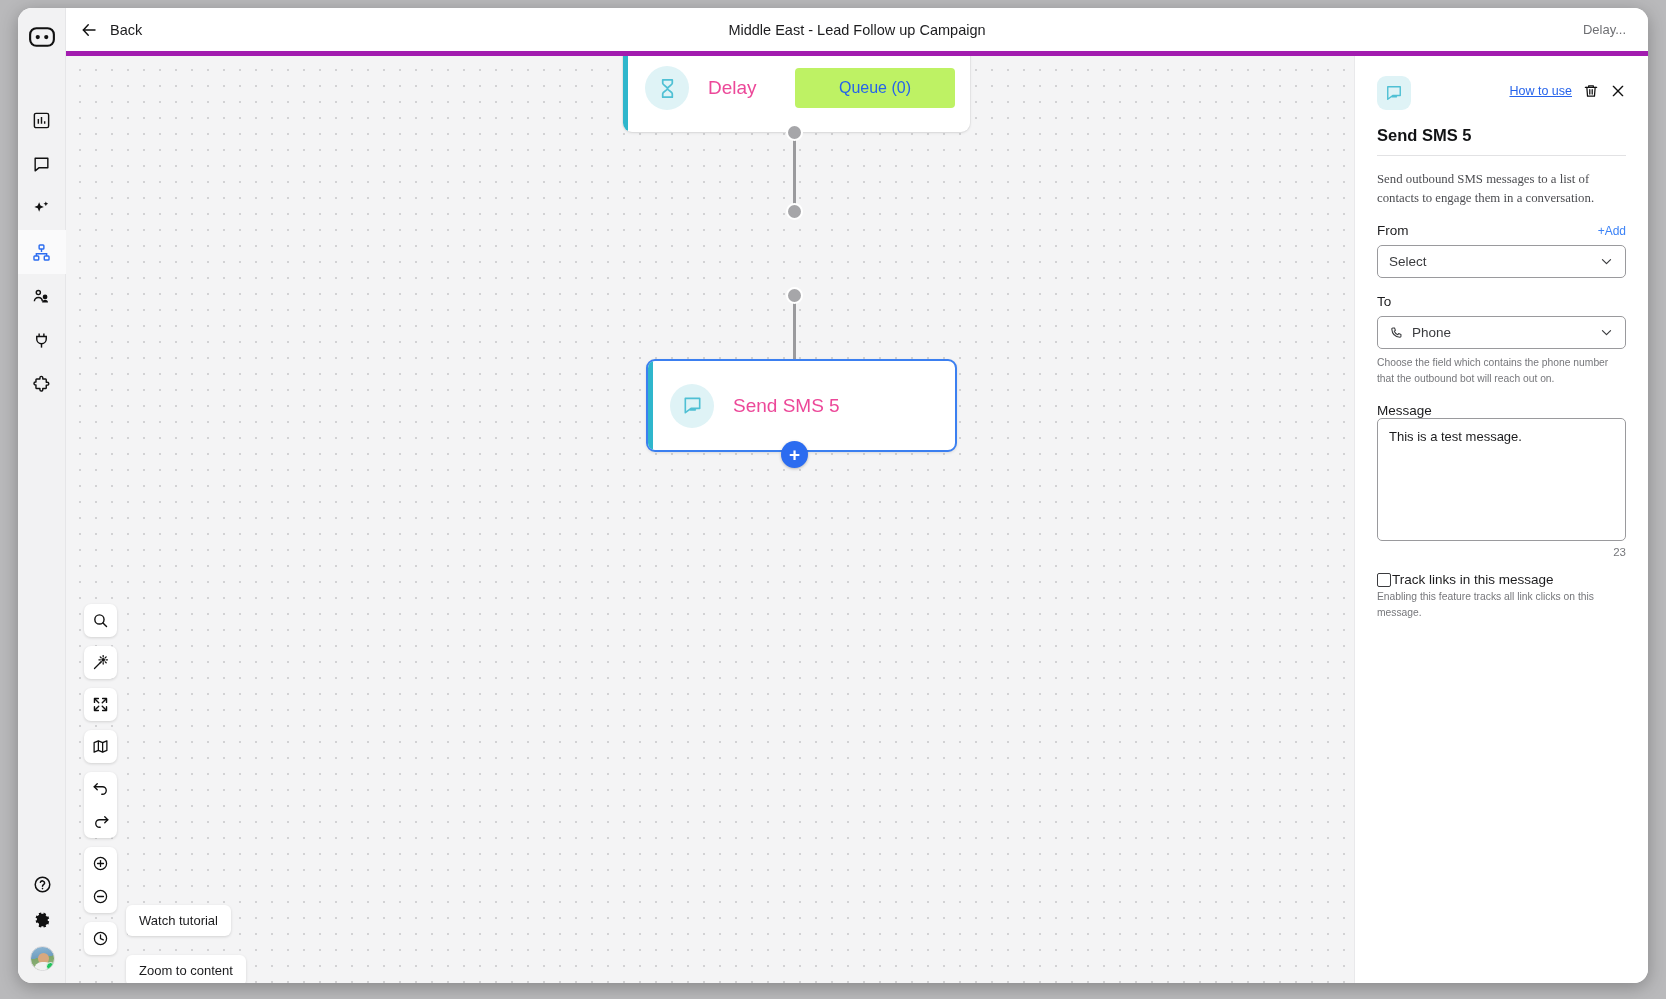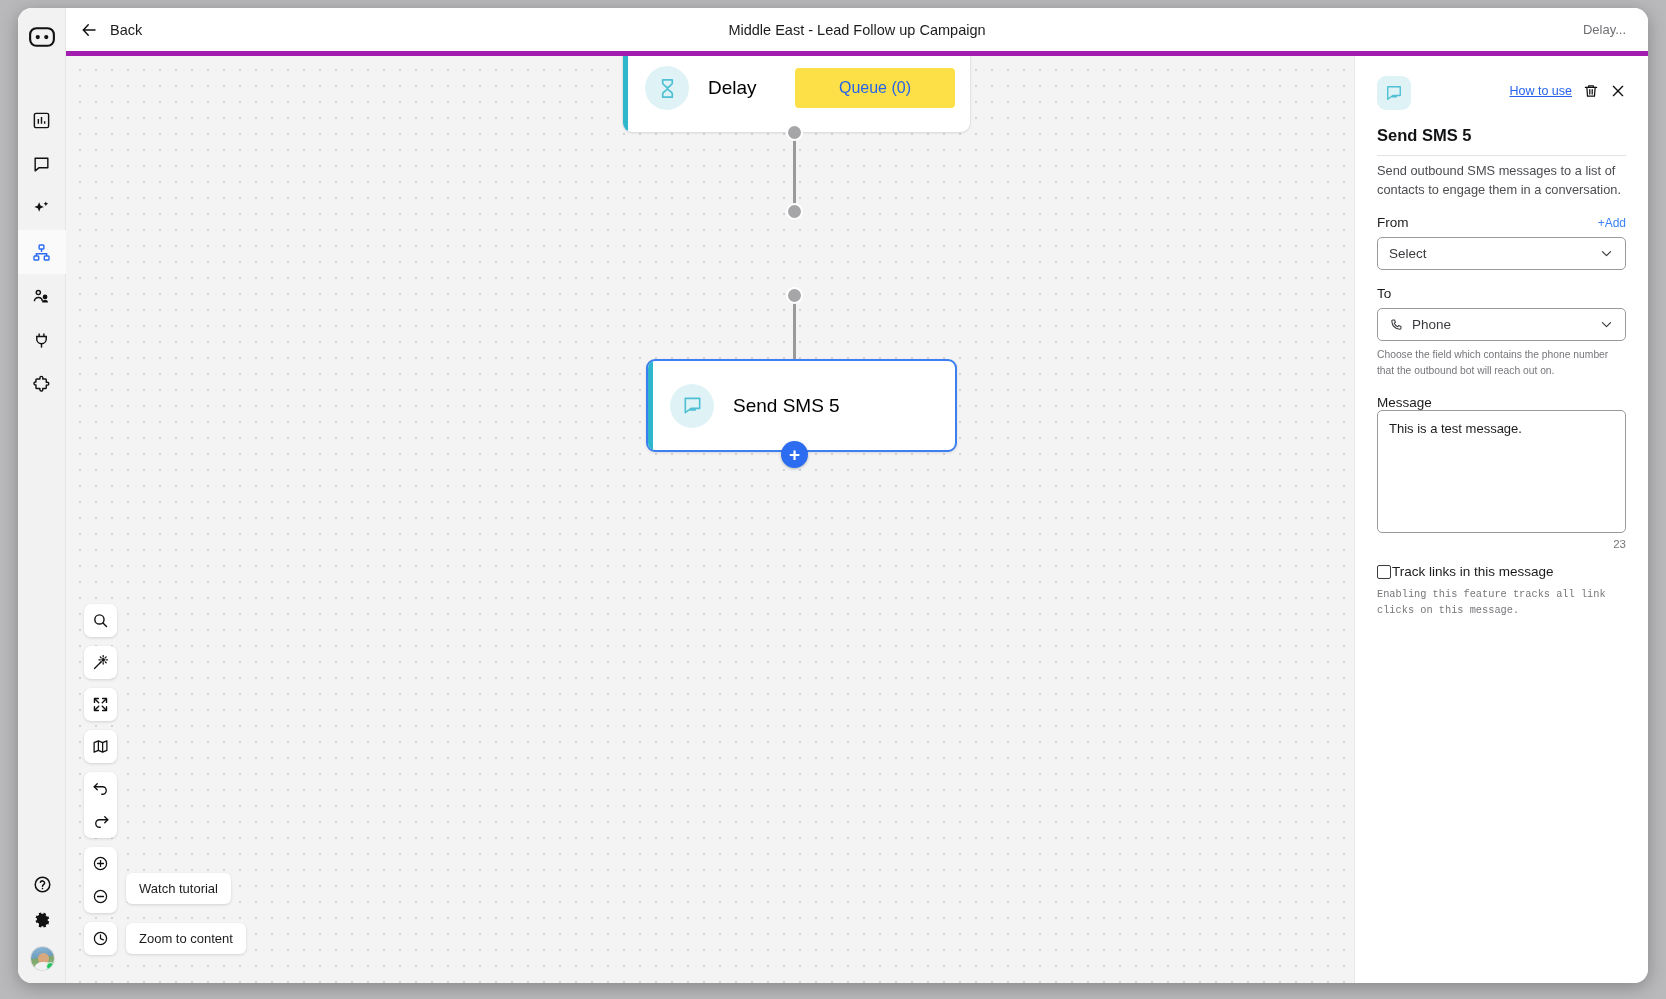--- a/index.html
+++ b/index.html
@@ -111,26 +111,26 @@
   }
   .node .stripe {
     position: absolute; left: 0; top: 0; bottom: 0; width: 5px;
   }
   .node-icon {
     width: 44px; height: 44px; border-radius: 50%;
     display: flex; align-items: center; justify-content: center;
     margin-left: 22px; flex: 0 0 44px;
   }
   .node-label {
-    font-size: 19px; color: #000000; margin-left: 19px;
+    font-size: 19px; color: #ec4899; margin-left: 19px;
     white-space: nowrap;
   }
   .queue-badge {
     margin-left: auto; margin-right: 0;
-    background: #fde047; color: #2563eb;
+    background: #bef264; color: #2563eb;
     font-size: 16px;
     height: 40px; min-width: 160px;
     display: flex; align-items: center; justify-content: center;
     border-radius: 4px;
   }
 
   .node-selected {
     border: 2px solid #3b7ff0;
     box-shadow: 0 1px 3px rgba(0,0,0,.10);
   }
@@ -164,41 +164,41 @@
     height: 33px; display: flex; align-items: center; justify-content: center;
     cursor: pointer;
   }
   .tip {
     background: #ffffff; border-radius: 6px;
     box-shadow: 0 1px 3px rgba(0,0,0,.14);
     font-size: 13px; color: #1c1c1e;
     padding: 8px 13px; white-space: nowrap;
   }
   .tool-stack-rel { position: relative; }
-  .tip-abs { position: absolute; left: 42px; white-space: nowrap; }
+  .tip-abs { position: absolute; left: 42px; white-space: nowrap; margin-top: 32px; }
 
   
   .panel {
     width: 294px; flex: 0 0 294px;
     background: #ffffff;
     border-left: 1px solid #e9e9eb;
     padding: 20px 22px 0 22px;
     overflow: hidden;
   }
   .panel-head { display: flex; align-items: flex-start; }
   .panel-icon {
     width: 34px; height: 34px; border-radius: 9px;
     background: #dff3f6;
     display: flex; align-items: center; justify-content: center;
   }
   .panel-head-right { margin-left: auto; display: flex; align-items: center; gap: 11px; padding-top: 7px; }
   .howto { font-size: 12.5px; color: #2563eb; text-decoration: underline; cursor: pointer; }
   .panel-title { font-size: 16.5px; font-weight: bold; color: #111214; margin-top: 16px; }
   .panel-rule { height: 1px; background: #e2e2e4; margin-top: 10px; }
-  .panel-desc { font-size: 12.8px; color: #4c4d51; line-height: 1.45; margin-top: 6px; }
+  .panel-desc { font-size: 12.8px; color: #4c4d51; line-height: 1.45; margin-top: 14px; font-family: Liberation Serif, serif; }
 
   .field-label-row { display: flex; align-items: baseline; margin-top: 16px; }
   .field-label { font-size: 13.5px; color: #1c1c1e; }
   .add-link { margin-left: auto; font-size: 12px; color: #3b82f6; cursor: pointer; }
 
   .select {
     margin-top: 7px; height: 33px;
     border: 1px solid #9a9a9d; border-radius: 5px;
     display: flex; align-items: center; padding: 0 11px;
     font-size: 13.5px; color: #3a3b3e; cursor: pointer;
@@ -569,18 +569,18 @@
         <div class="field-label-row">
           <span class="field-label">Message</span>
         </div>
         <div class="textarea">This is a test message.</div>
         <div class="charcount">23</div>
 
         <div class="check-row">
           <span class="checkbox"></span>
           <span class="check-label">Track links in this message</span>
         </div>
-        <div class="help" style="margin-top:8px;font-family:Liberation Mono, monospace;">Enabling this feature tracks all link clicks on this message.</div>
+        <div class="help" style="margin-top:2px;">Enabling this feature tracks all link clicks on this message.</div>
 
       </div>
     </div>
   </div>
 </div>
 
 </body></html>

